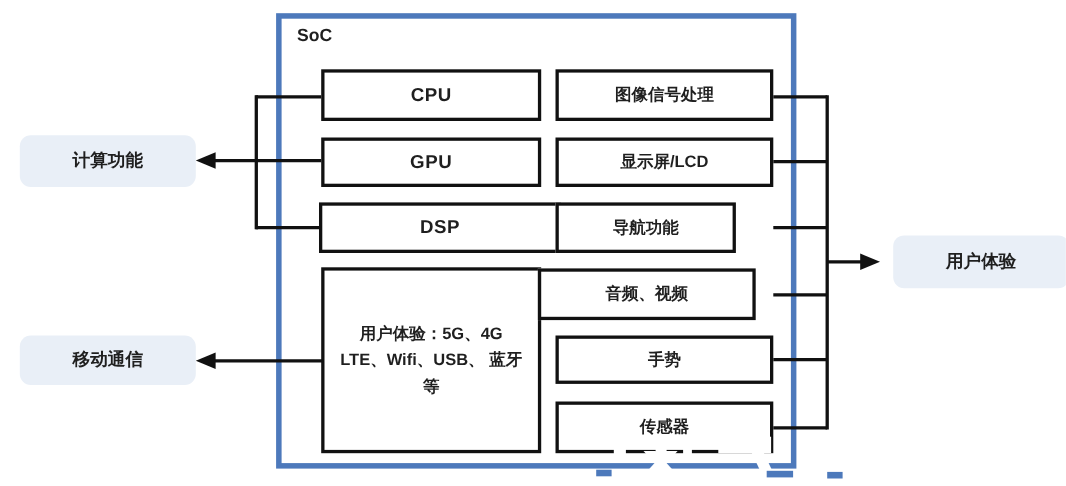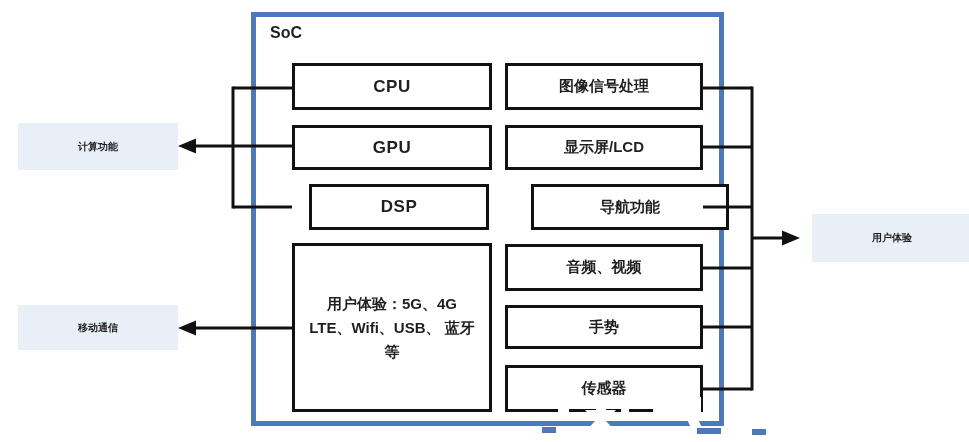--- a/index.html
+++ b/index.html
@@ -31,37 +31,37 @@
     display:flex;align-items:center;justify-content:center;
     text-align:center;
     font-weight:bold;
     color:var(--text,#1f1f1f);
     font-size:15px;
   }
   .latin{font-size:17px;letter-spacing:.5px;}
   
   .b-cpu{left:292px;top:63px;width:200px;height:47px;}
   .b-gpu{left:292px;top:125px;width:200px;height:45px;}
-  .b-dsp{left:309px;top:184px;width:180px;height:46px;}
+  .b-dsp{left:290px;top:184px;width:220px;height:46px;}
   .b-datacomm{left:292px;top:243px;width:200px;height:169px;padding:0 12px;line-height:1.6;}
   
   .b-isp{left:505px;top:63px;width:198px;height:47px;}
   .b-display{left:505px;top:125px;width:198px;height:45px;}
-  .b-nav{left:505px;top:184px;width:198px;height:46px;margin-left:26px;}
-  .b-av{left:505px;top:244px;width:198px;height:47px;}
+  .b-nav{left:505px;top:184px;width:164px;height:46px;}
+  .b-av{left:489px;top:244px;width:198px;height:47px;}
   .b-gesture{left:505px;top:305px;width:198px;height:44px;}
   .b-sensor{left:505px;top:365px;width:198px;height:47px;}
   
   .ext{
     position:absolute;
     background:var(--label_bg,#e9eff7);
     display:flex;align-items:center;justify-content:center;
-    font-weight:bold;font-size:10px;
+    font-weight:bold;font-size:16px;
     color:var(--text,#1f1f1f);
-    border-radius:0;
+    border-radius:10px;
   }
   .e-compute{left:18px;top:123px;width:160px;height:47px;}
   .e-mobile{left:18px;top:305px;width:160px;height:45px;}
   .e-ux{left:800px;top:214px;width:160px;height:48px;margin-left:12px;}
   svg.connectors{
     position:absolute;left:0;top:0;
     width:969px;height:442px;
     pointer-events:none;
   }
 </style>

